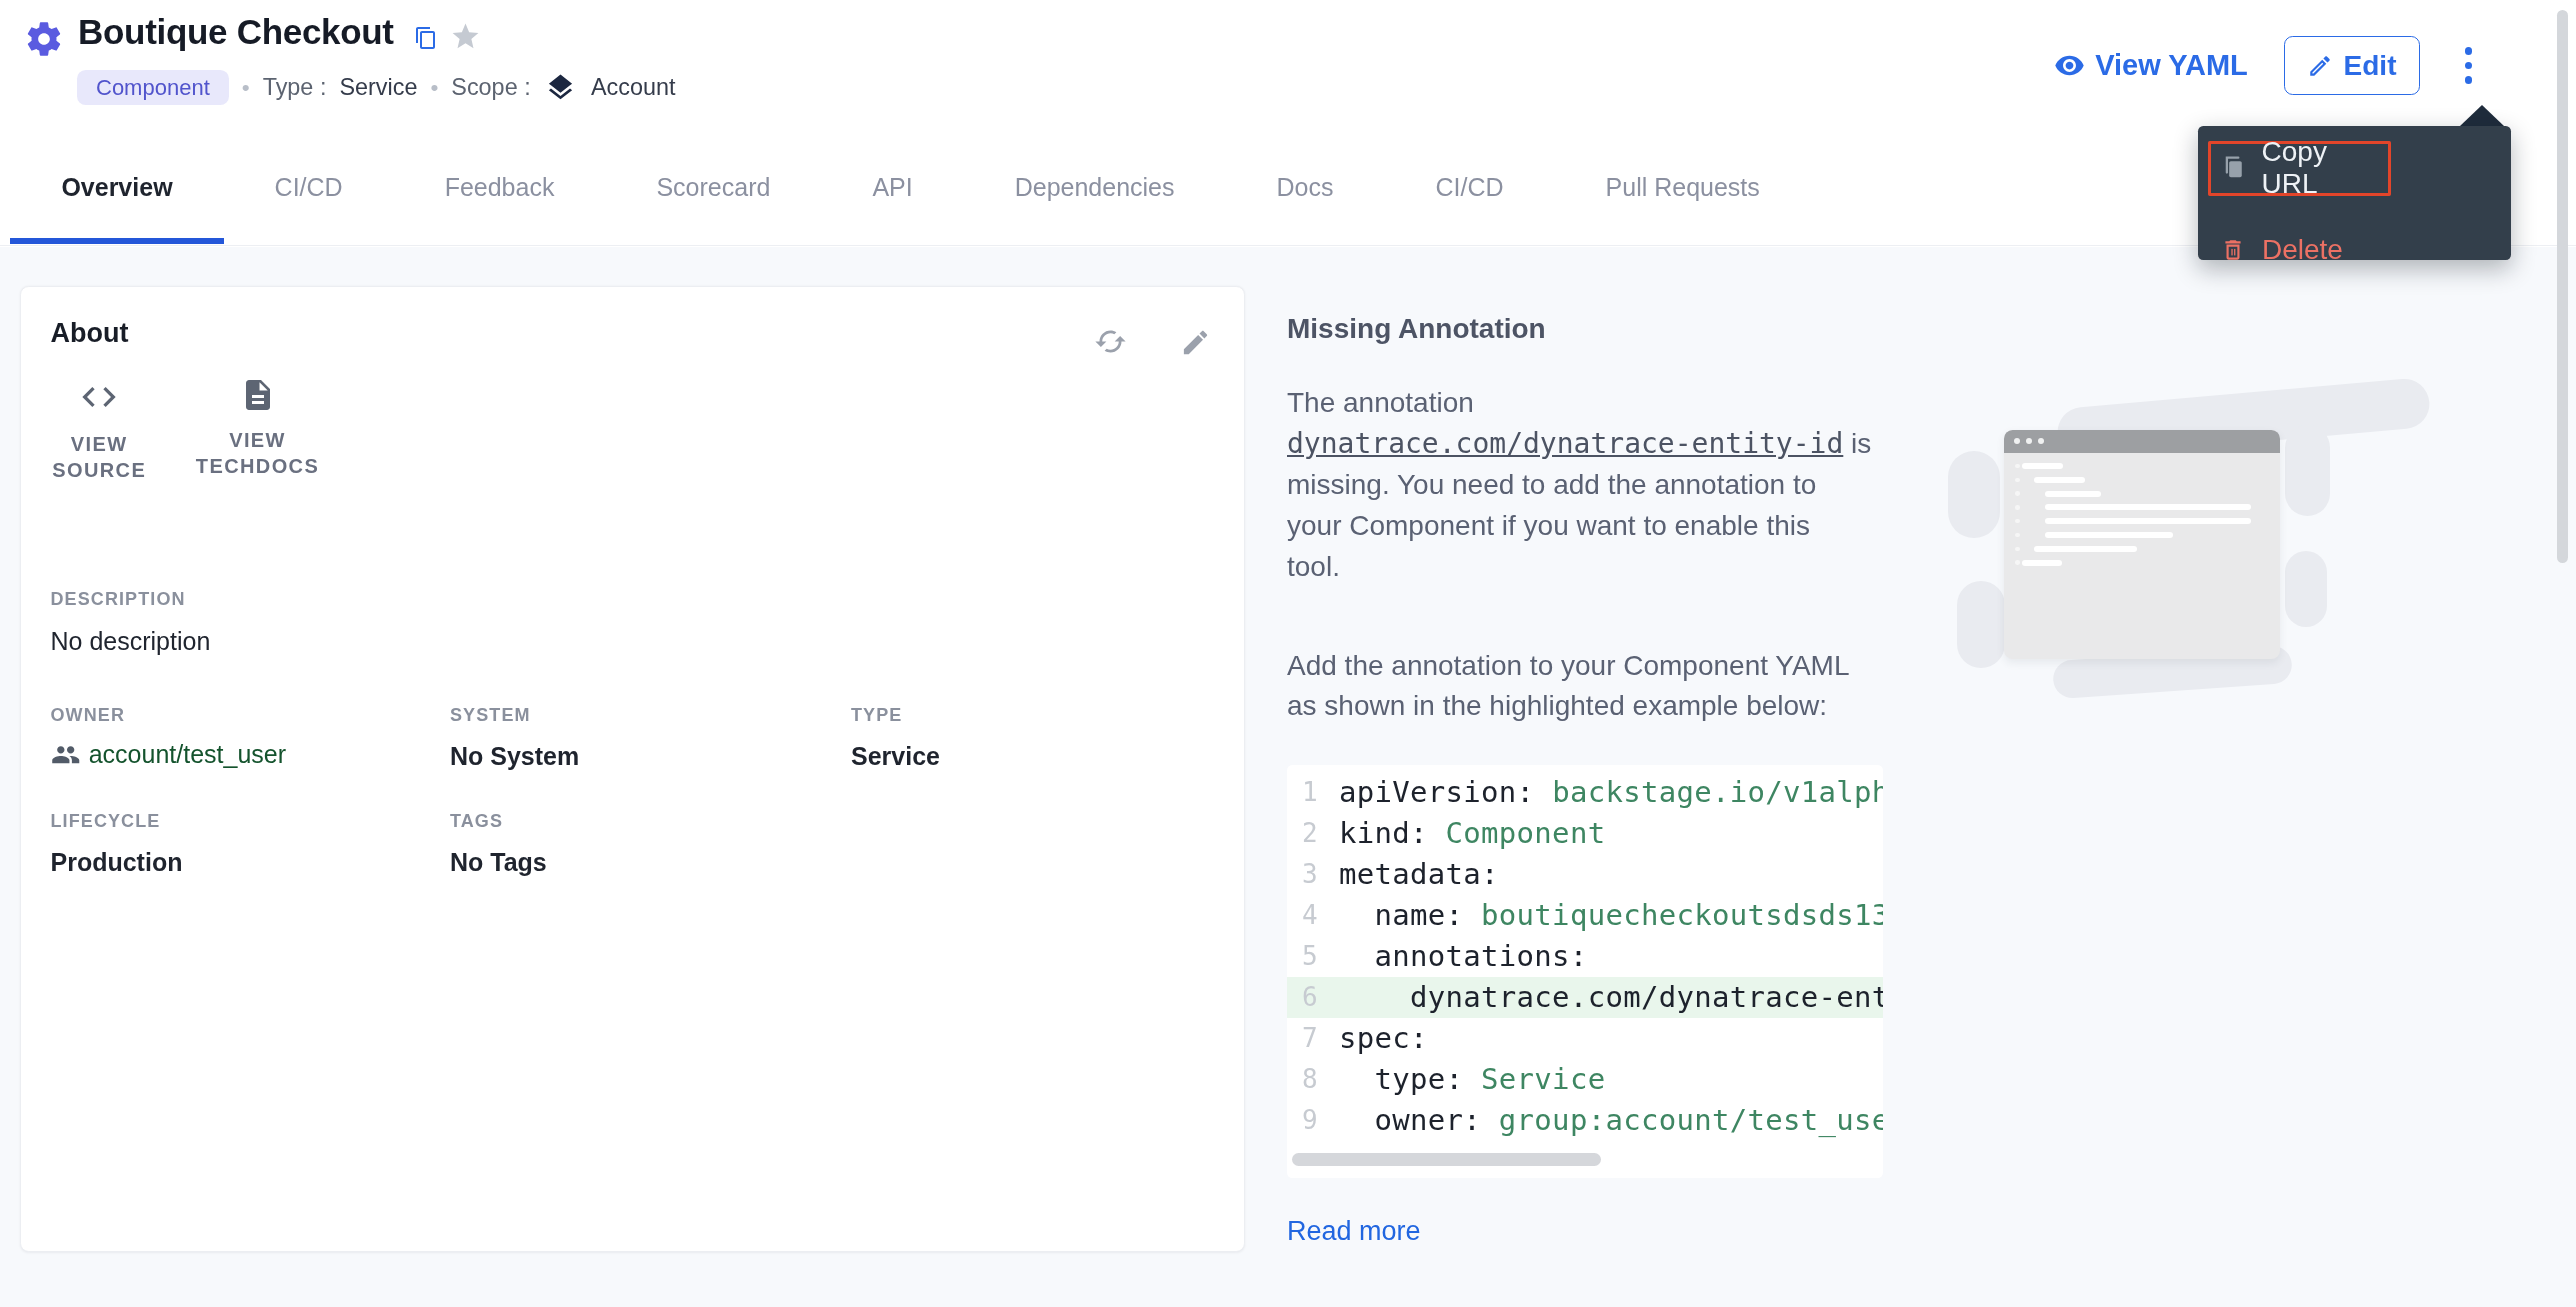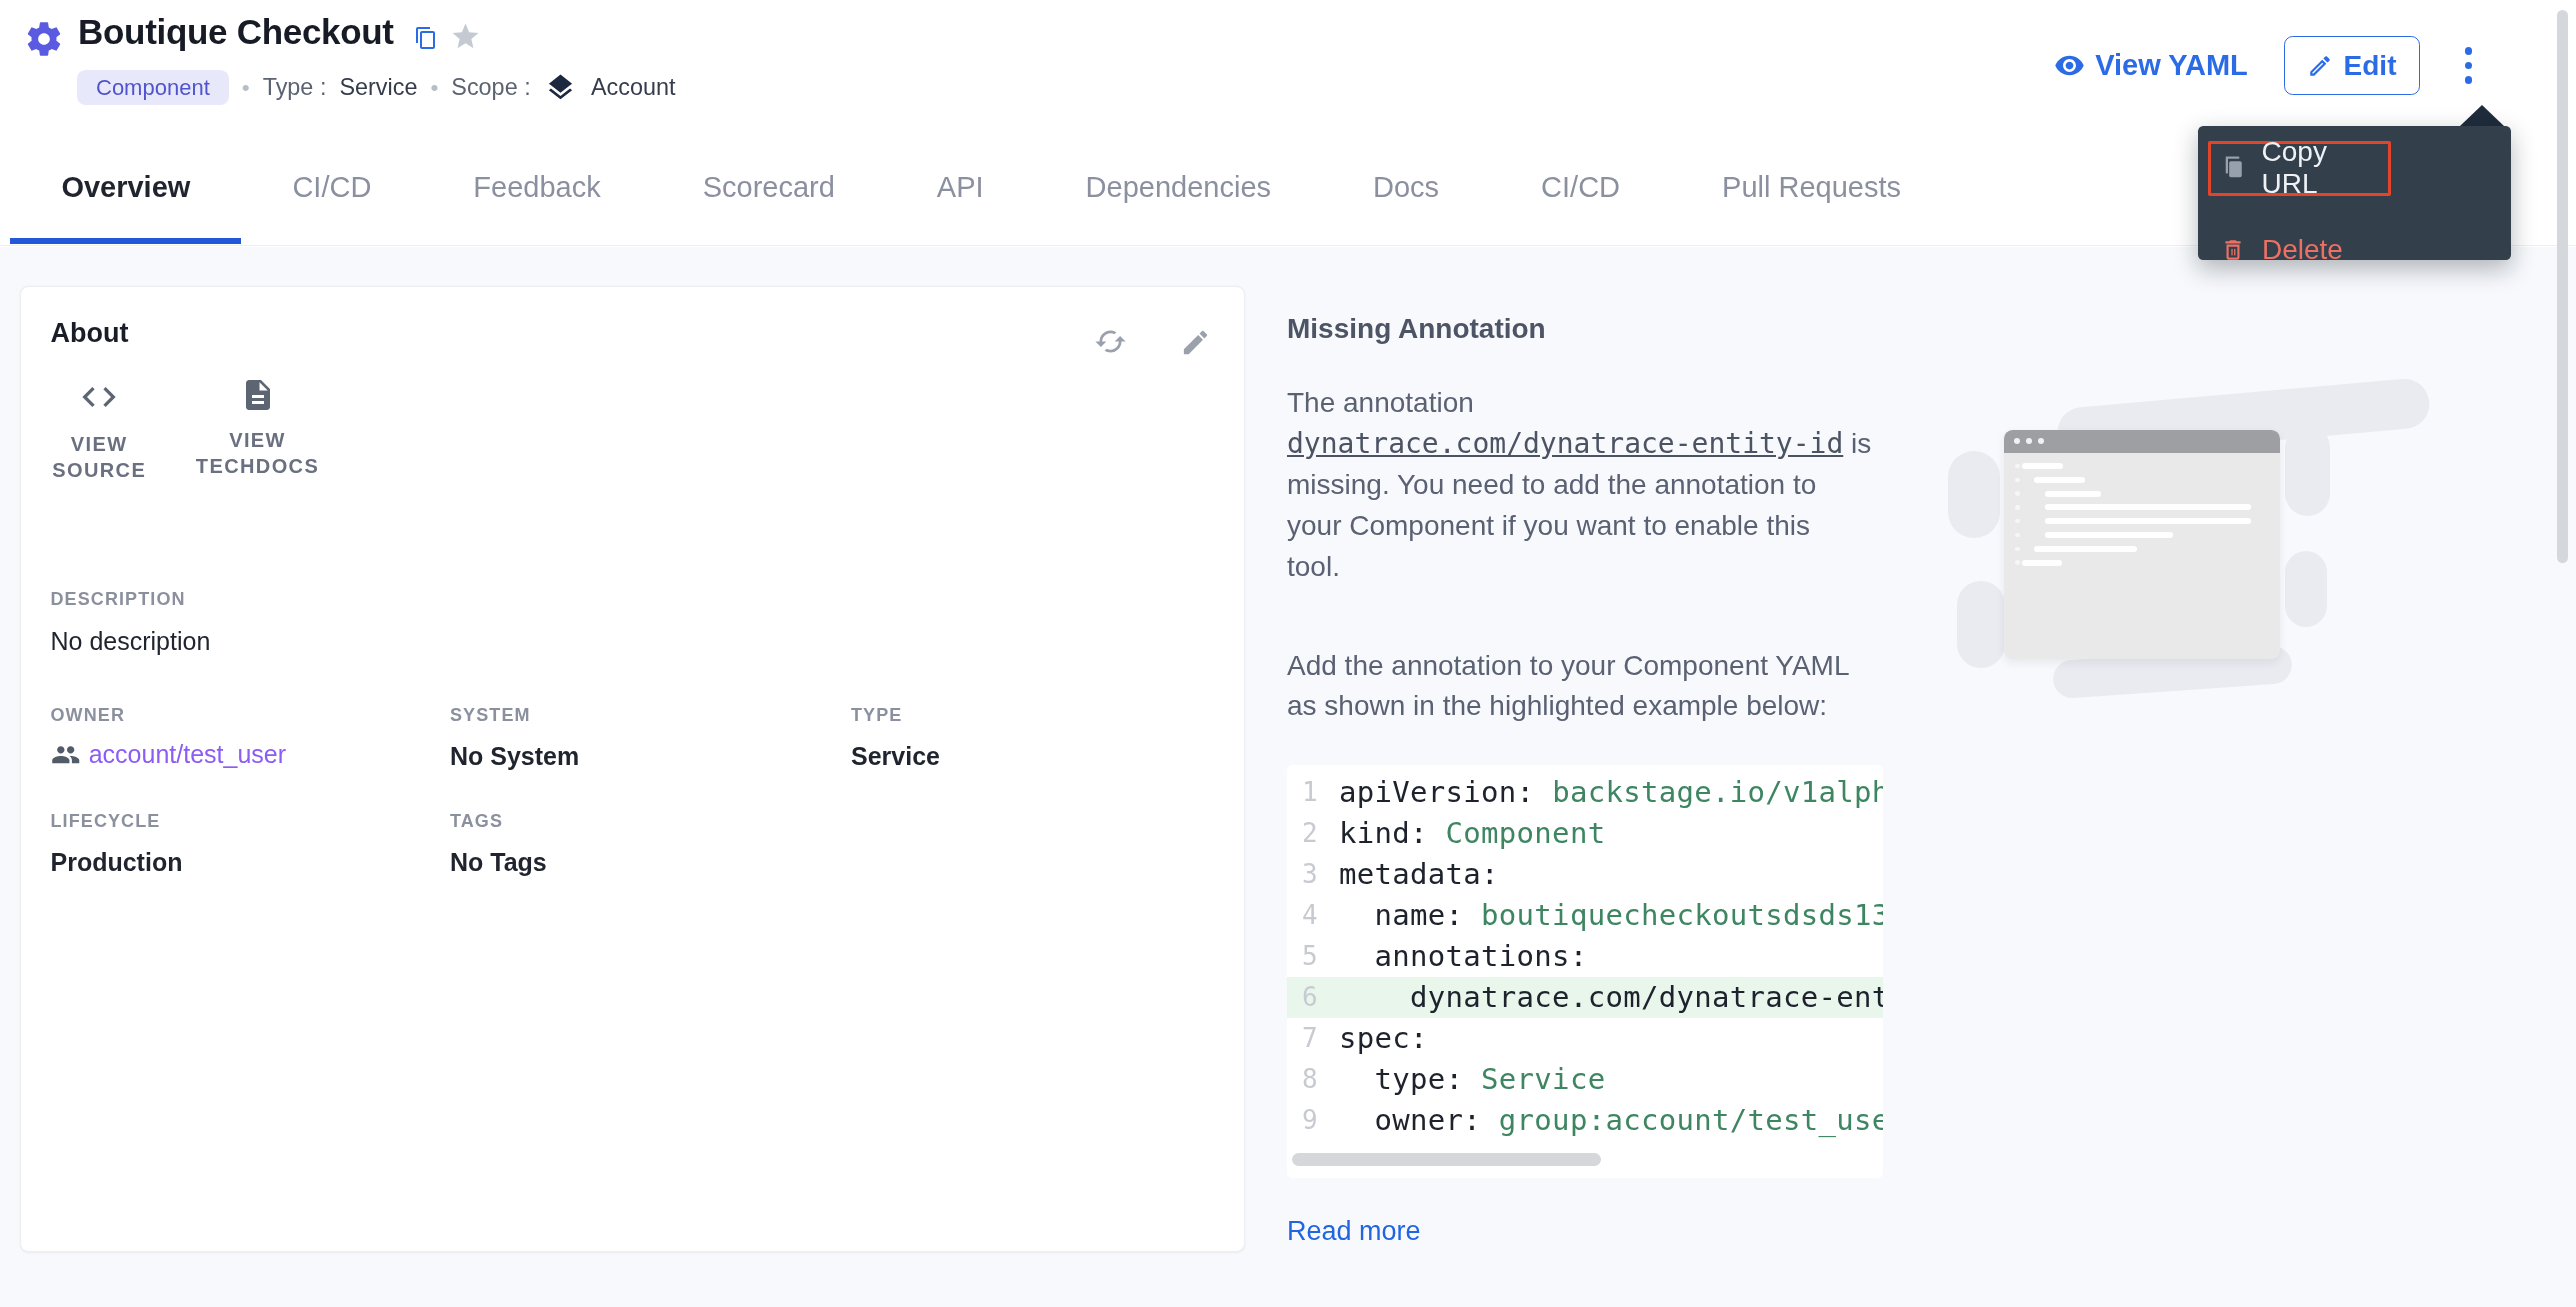--- a/index.html
+++ b/index.html
@@ -20,40 +20,40 @@
   .sub-label{color:#5c6370;}
   .sub-value{color:#353c4b;font-weight:500;}
   .scope-icon{margin:0 1.7px;}
   .head-actions{position:absolute;right:95px;top:36px;height:59px;display:flex;align-items:center;gap:36px;}
   .view-yaml{display:flex;align-items:center;gap:10.4px;color:#2b6be6;font-size:29px;font-weight:700;cursor:pointer;}
   .edit-btn{width:136px;height:59px;border:1.7px solid #2b6be6;border-radius:8.7px;background:#fff;display:flex;align-items:center;justify-content:center;gap:10.4px;color:#2b6be6;font-size:28px;font-weight:700;cursor:pointer;}
   .kebab{display:flex;flex-direction:column;gap:7px;padding:5.2px 8.7px;cursor:pointer;}
   .kebab i{width:7.8px;height:7.8px;border-radius:50%;background:#2b6be6;}
   
   .tabbar{position:absolute;left:0;top:129px;width:2576px;height:117px;background:#fff;border-bottom:0.9px solid #edeff3;display:flex;padding-left:10.4px;box-sizing:border-box;}
-  .tab{position:relative;height:117px;display:flex;align-items:center;padding:0 51px;font-size:29px;font-weight:500;color:#8b90a0;cursor:pointer;white-space:nowrap;}
+  .tab{position:relative;height:117px;display:flex;align-items:center;padding:0 51px;font-size:25px;font-weight:500;color:#8b90a0;cursor:pointer;white-space:nowrap;}
   .tab.active{color:#1f242e;font-weight:700;}
   .tab.active::after{content:"";position:absolute;left:0;right:0;bottom:1.7px;height:6px;background:#2457d9;}
   
   .content{position:absolute;left:0;top:247px;width:2576px;height:1060px;background:#f7f9fc;padding-left:28px;}
   .card{position:absolute;left:20px;top:39px;width:1225px;height:966px;background:#fff;border:0.9px solid #eceef2;border-radius:8.7px;box-shadow:0 0.9px 2.6px rgba(16,24,40,.06);box-sizing:border-box;}
   .about-title{position:absolute;left:29.5px;top:31px;margin:0;font-size:27px;font-weight:700;color:#181d27;}
   .icon-btn{position:absolute;cursor:pointer;}
   .btn-refresh{left:1073px;top:38px;}
   .btn-edit-about{left:1159px;top:40px;}
   .link-block{position:absolute;top:90px;width:153px;text-align:center;cursor:pointer;}
   .lb-source{left:1.7px;}
   .lb-docs{left:160px;}
   .link-block svg{margin:0 auto;}
   .link-label{margin-top:14px;font-size:20px;font-weight:700;letter-spacing:1.4px;color:#6a7080;line-height:26px;}
   .f-label{position:absolute;font-size:18px;font-weight:700;letter-spacing:1.1px;color:#8a909d;}
   .f-value{position:absolute;font-size:25px;font-weight:700;color:#1f242e;}
   .f-value.plain{font-weight:400;color:#20252f;}
   .owner-val{display:flex;align-items:center;gap:8.7px;}
-  .owner-link{color:#8b5cf6;font-weight:400;cursor:pointer;}
+  .owner-link{color:#14532d;font-weight:400;cursor:pointer;}
   
   .panel-title{position:absolute;left:1287px;top:66px;margin:0;font-size:28px;font-weight:700;color:#4d5465;}
   .para1{position:absolute;left:1287px;top:135px;font-size:28px;line-height:41px;color:#5a6173;}
   .para2{position:absolute;left:1287px;top:399px;font-size:28px;line-height:40px;color:#5a6173;}
   .inline-code{font-family:"DejaVu Sans Mono",monospace;font-size:28px;color:#4c5363;text-decoration:underline;}
   .codeblock{position:absolute;left:1287px;top:518px;width:596px;height:413px;background:#fff;border-radius:5.2px;overflow:hidden;padding-top:7px;box-sizing:border-box;}
   .crow{display:flex;height:41px;line-height:41px;white-space:pre;font-family:"DejaVu Sans Mono",monospace;font-size:29px;letter-spacing:0.3px;overflow:hidden;}
   .crow .ln{flex:none;width:31px;text-align:right;margin-right:21px;color:#c7cbd1;font-size:26px;}
   .crow .k{color:#1d222c;}
   .crow .v{color:#3e8662;}

